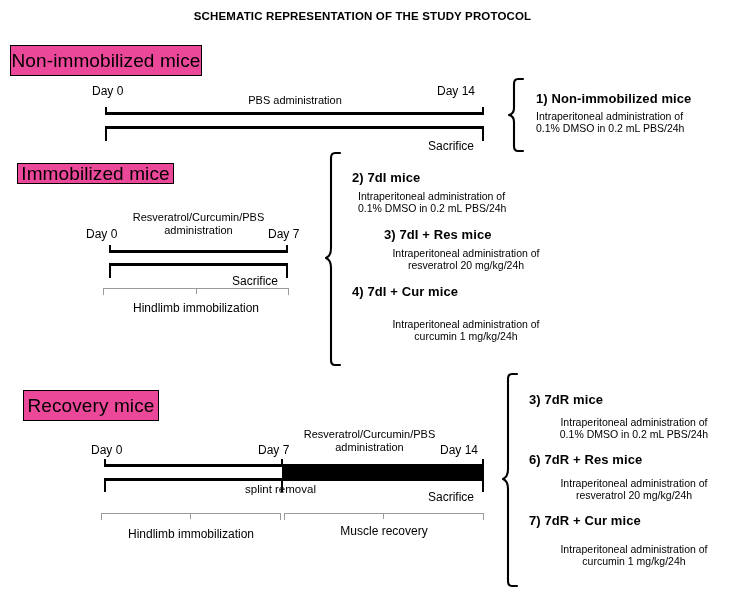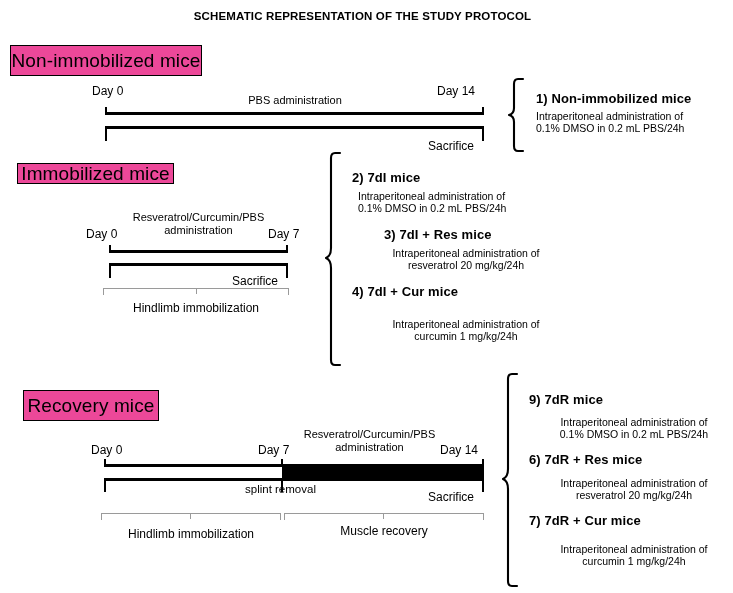--- a/index.html
+++ b/index.html
@@ -152,21 +152,21 @@
 <div class="abs grp-title" style="left:352px;top:284px;">4) 7dI + Cur mice</div>
 <div class="abs grp-desc" style="left:358px;top:318px;width:216px;">Intraperitoneal administration of</div>
 <div class="abs grp-desc" style="left:358px;top:330px;width:216px;">curcumin 1 mg/kg/24h</div>
 
 <div class="abs brace" style="left:502px;top:373px;width:16px;height:214px;">
   <svg width="16" height="214" viewBox="0 0 16 214" fill="none" stroke="#000" stroke-width="2.1" stroke-linecap="round" stroke-linejoin="round">
     <path d="M15 1 H10 Q6 1 6 6 V96 Q6 104 1 106 Q6 108 6 116 V208 Q6 213 10 213 H15"></path>
   </svg>
 </div>
 
-<div class="abs grp-title" style="left:529px;top:392px;">9) 7dR mice</div>
+<div class="abs grp-title" style="left:529px;top:392px;">3) 7dR mice</div>
 <div class="abs grp-desc" style="left:536px;top:416px;width:196px;">Intraperitoneal administration of</div>
 <div class="abs grp-desc" style="left:536px;top:428px;width:196px;">0.1% DMSO in 0.2 mL PBS/24h</div>
 
 <div class="abs grp-title" style="left:529px;top:452px;">6) 7dR + Res mice</div>
 <div class="abs grp-desc" style="left:536px;top:477px;width:196px;">Intraperitoneal administration of</div>
 <div class="abs grp-desc" style="left:536px;top:489px;width:196px;">resveratrol 20 mg/kg/24h</div>
 
 <div class="abs grp-title" style="left:529px;top:513px;">7) 7dR + Cur mice</div>
 <div class="abs grp-desc" style="left:536px;top:543px;width:196px;">Intraperitoneal administration of</div>
 <div class="abs grp-desc" style="left:536px;top:555px;width:196px;">curcumin 1 mg/kg/24h</div>

